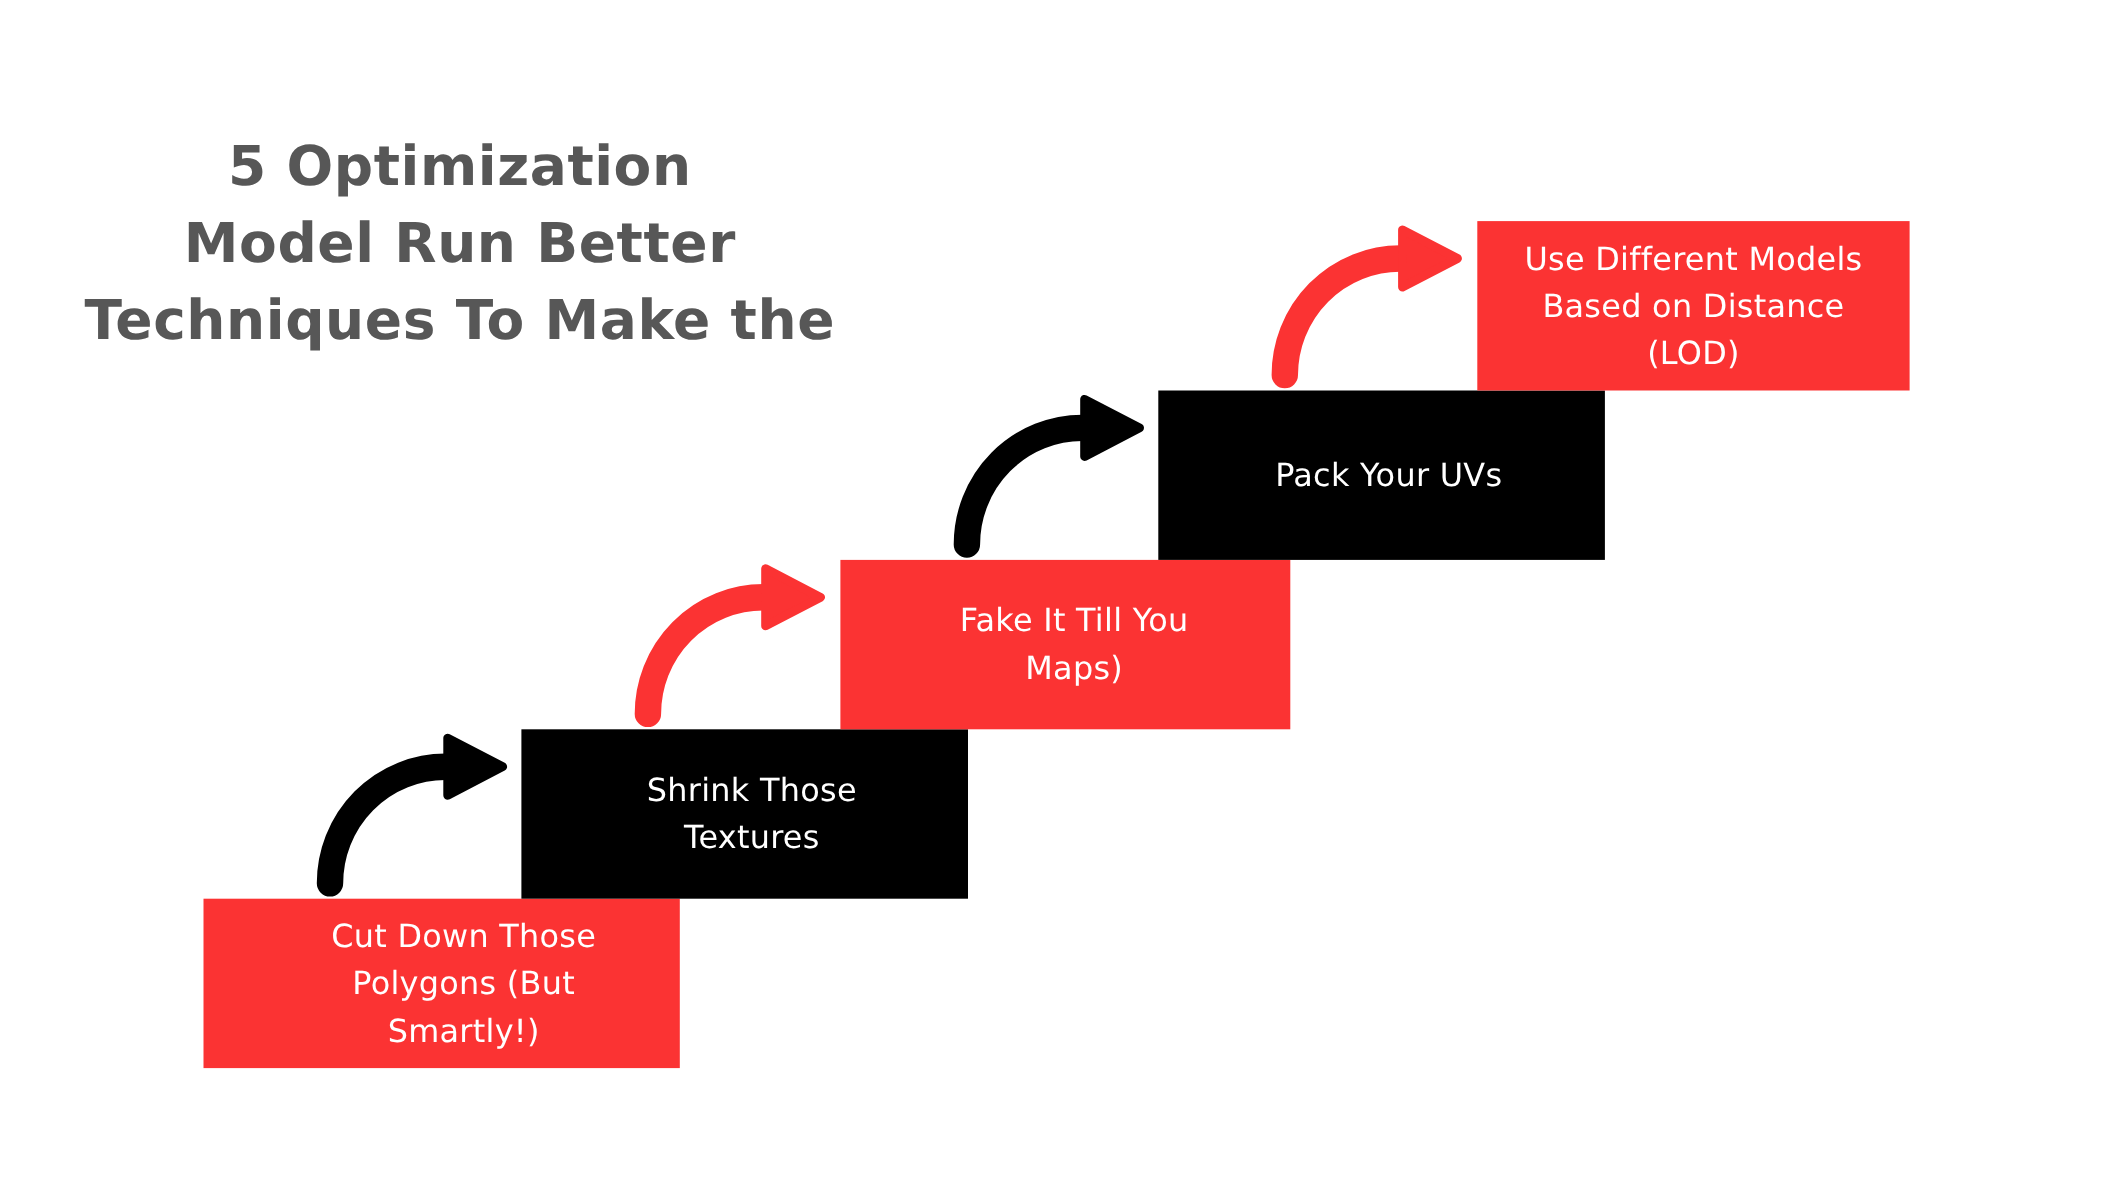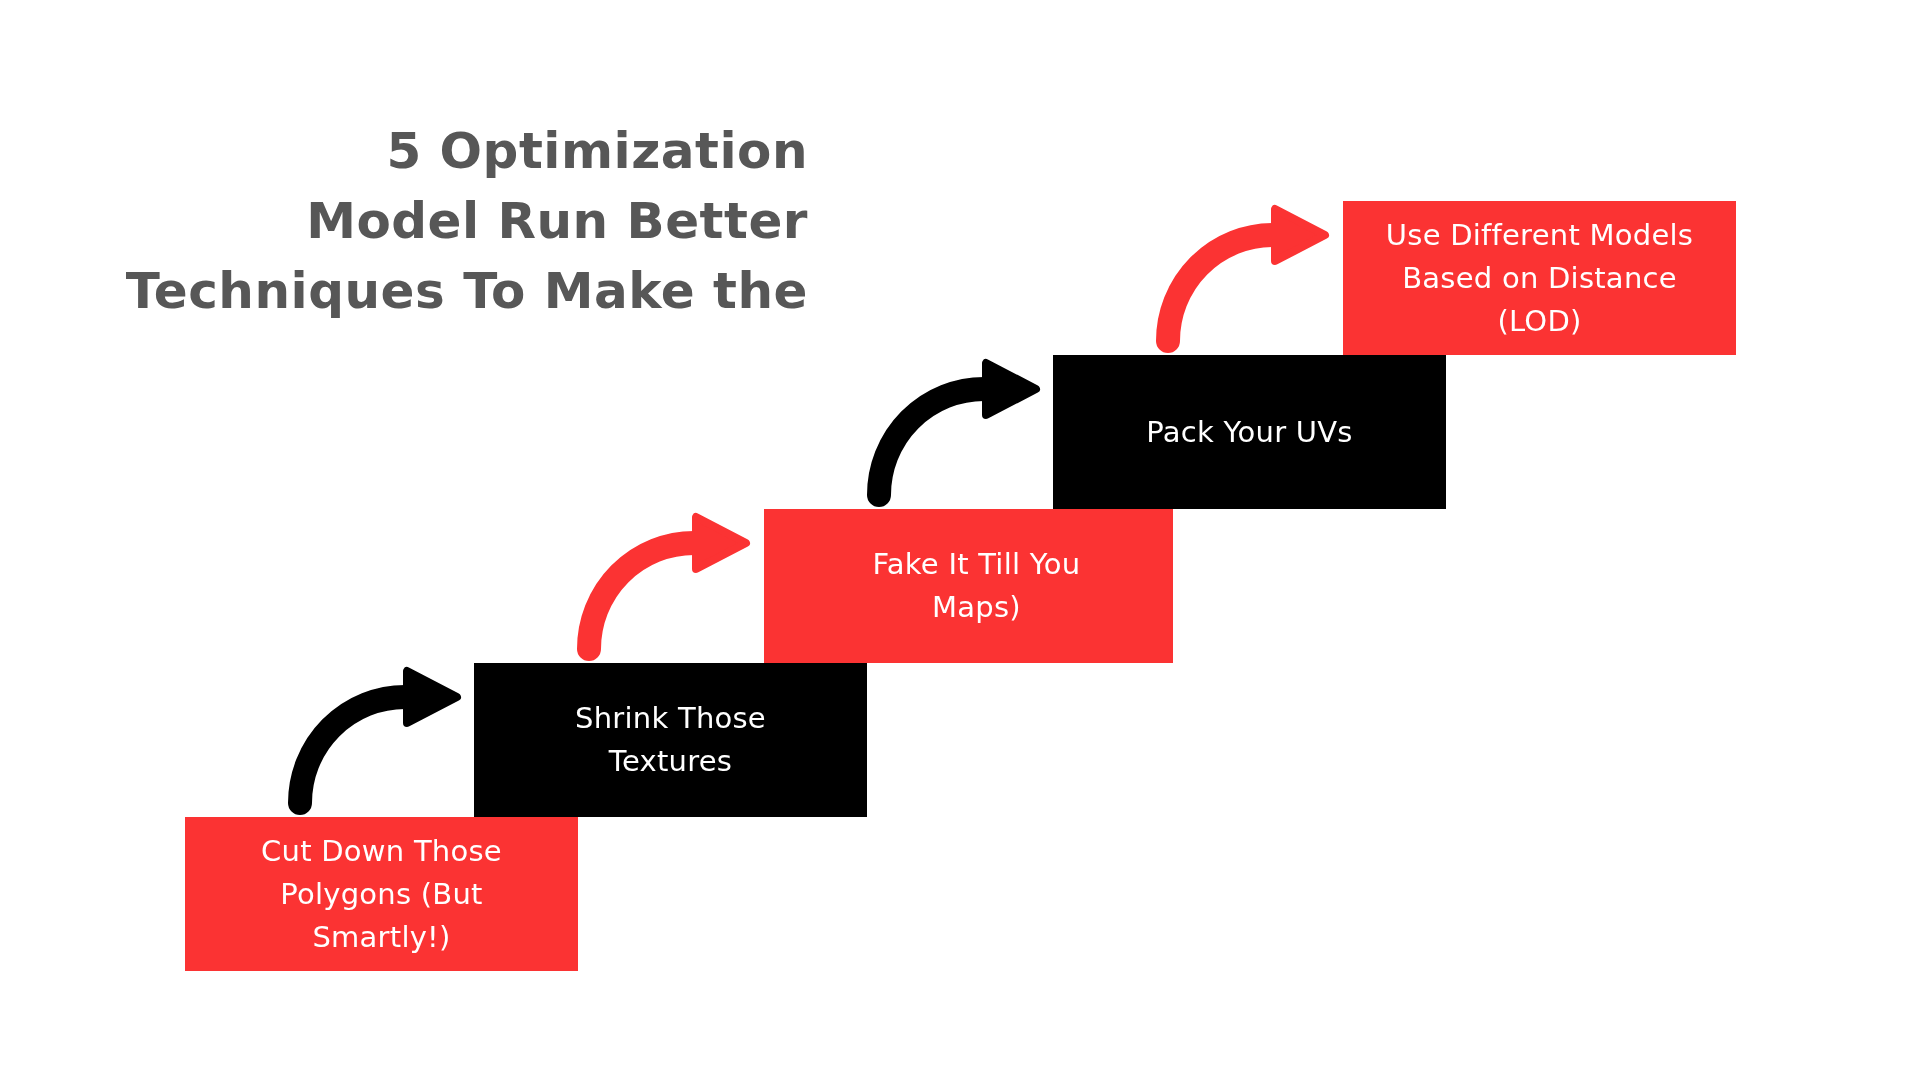--- a/index.html
+++ b/index.html
@@ -9,21 +9,21 @@
     height: 1080px;
     background: #ffffff;
     overflow: hidden;
     font-family: "DejaVu Sans", "Liberation Sans", sans-serif;
   }
   .title {
     position: absolute;
     left: 28px;
     top: 116px;
     width: 780px;
-    text-align: right;
+    text-align: center;
     font-weight: bold;
     font-size: 50px;
     line-height: 70px;
     letter-spacing: 0.5px;
     color: #575757;
   }
   .title .line { display: block; white-space: nowrap; }
   .box {
     position: absolute;
     width: 393px;
@@ -33,23 +33,23 @@
     align-items: center;
     justify-content: center;
     text-align: center;
     font-weight: normal;
     font-size: 29px;
     line-height: 43px;
     letter-spacing: 0.25px;
     color: #ffffff;
   }
   .box--red   { background: #fb3333; }
-  .box--black { background: #000000; }
+  .box--black { background: #000000; padding-left: 13px; }
   .box .line  { display: block; white-space: nowrap; }
-  .box--1 { left: 185px;  top: 817px; }
+  .box--1 { left: 185px;  top: 817px; padding-left: 40px; }
   .box--2 { left: 474px;  top: 663px; }
   .box--3 { left: 764px;  top: 509px; padding-left: 16px; }
   .box--4 { left: 1053px; top: 355px; }
   .box--5 { left: 1343px; top: 201px; }
   .arrow {
     position: absolute;
     width: 180px;
     height: 170px;
     overflow: visible;
   }

